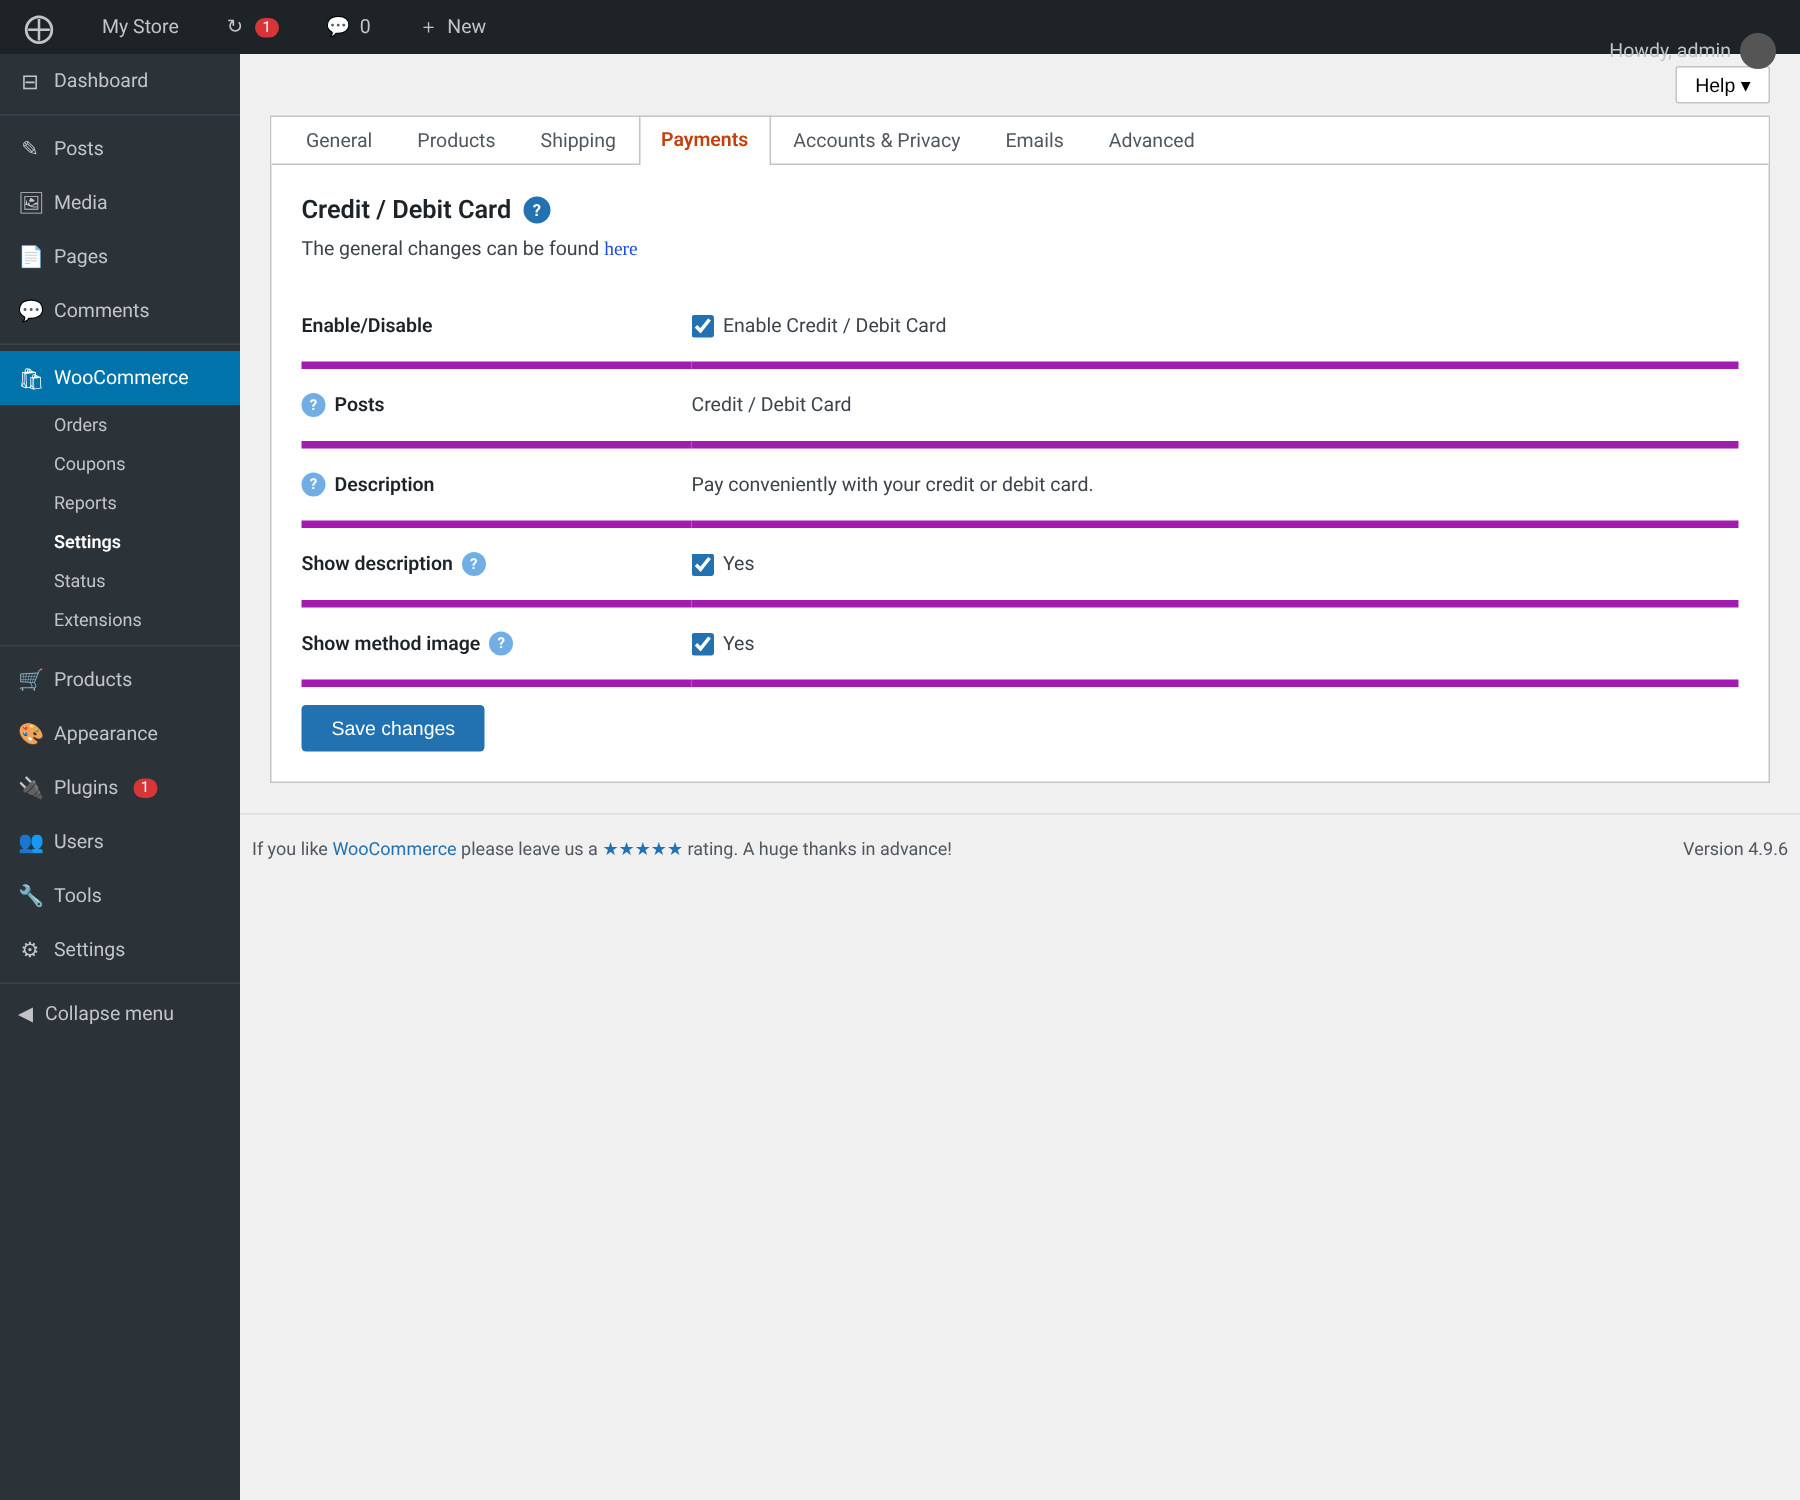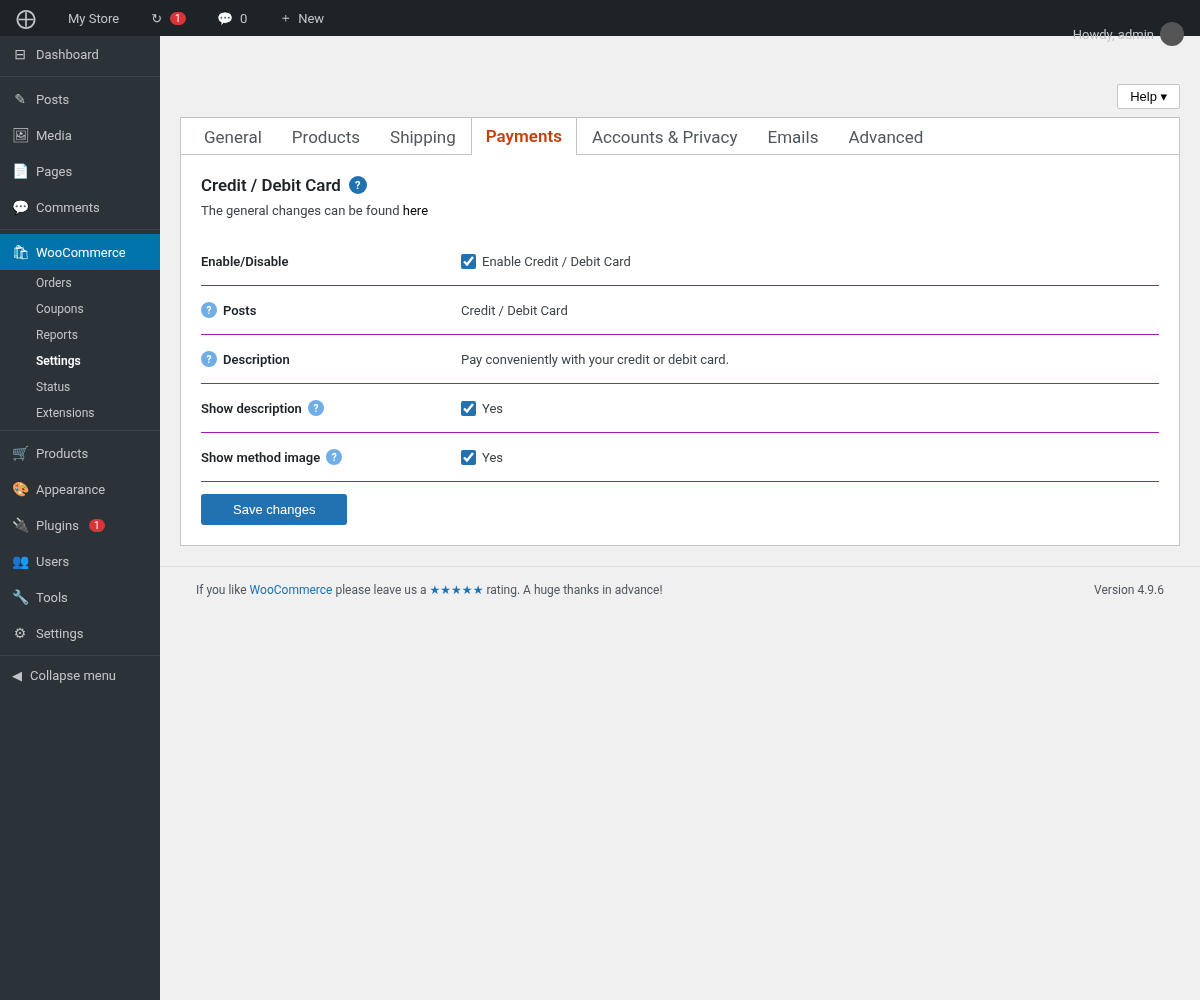--- a/index.html
+++ b/index.html
@@ -61,21 +61,20 @@
       color: #c3c4c7;
       cursor: pointer;
       font-size: 13px;
     }
 
     
     #wpcontent {
       flex: 1;
       padding: 0;
       background: #f0f0f1;
-      margin-top: 40px;
     }
 
     
     .help-bar {
       display: flex;
       justify-content: flex-end;
       padding: 8px 20px;
       background: #f0f0f1;
     }
     .help-button {
@@ -104,21 +103,21 @@
       background: #fff;
       padding: 0 8px;
       flex-wrap: wrap;
     }
     .nav-tab {
       padding: 8px 14px;
       margin-bottom: -1px;
       border: 1px solid transparent;
       border-bottom: none;
       cursor: pointer;
-      font-size: 17px;
+      font-size: 13px;
       color: #50575e;
       text-decoration: none;
       display: inline-block;
     }
     .nav-tab.active {
       background: #fff;
       border-color: #c3c4c7;
       border-bottom-color: #fff;
       color: #c2410c;
       font-weight: 600;
@@ -148,29 +147,29 @@
       color: #fff;
       border-radius: 50%;
       font-size: 11px;
       font-weight: 700;
     }
     .general-settings-link {
       margin-bottom: 20px;
       font-size: 13px;
       color: #3c434a;
     }
-    .general-settings-link a { color: #000000; text-decoration: none; }
+    .general-settings-link a { color: #1d4ed8; text-decoration: none; font-family: Liberation Serif, serif; }
 
     
     .form-table {
       width: 100%;
       border-collapse: collapse;
     }
     .form-table tr {
-      border-bottom: 1px solid #a21caf;
+      border-bottom: 5px solid #a21caf;
     }
     .form-table th {
       width: 260px;
       padding: 16px 20px 16px 0;
       vertical-align: top;
       font-weight: 600;
       font-size: 13px;
       color: #1d2327;
       text-align: left;
     }
@@ -211,29 +210,29 @@
       font-size: 13px;
       color: #3c434a;
     }
 
     
     .save-button {
       background: #2271b1;
       color: #fff;
       border: none;
       border-radius: 3px;
-      padding: 8px 32px;
+      padding: 8px 20px;
       font-size: 13px;
       cursor: pointer;
       margin-top: 12px;
     }
 
     
     #wpfooter {
-      padding: 16px 36px;
+      padding: 16px 8px;
       font-size: 12px;
       color: #50575e;
       border-top: 1px solid #dcdcde;
       display: flex;
       justify-content: space-between;
       align-items: center;
       background: #f0f0f1;
       margin: 0 0 0 0;
     }
     #wpfooter .footer-left { }

